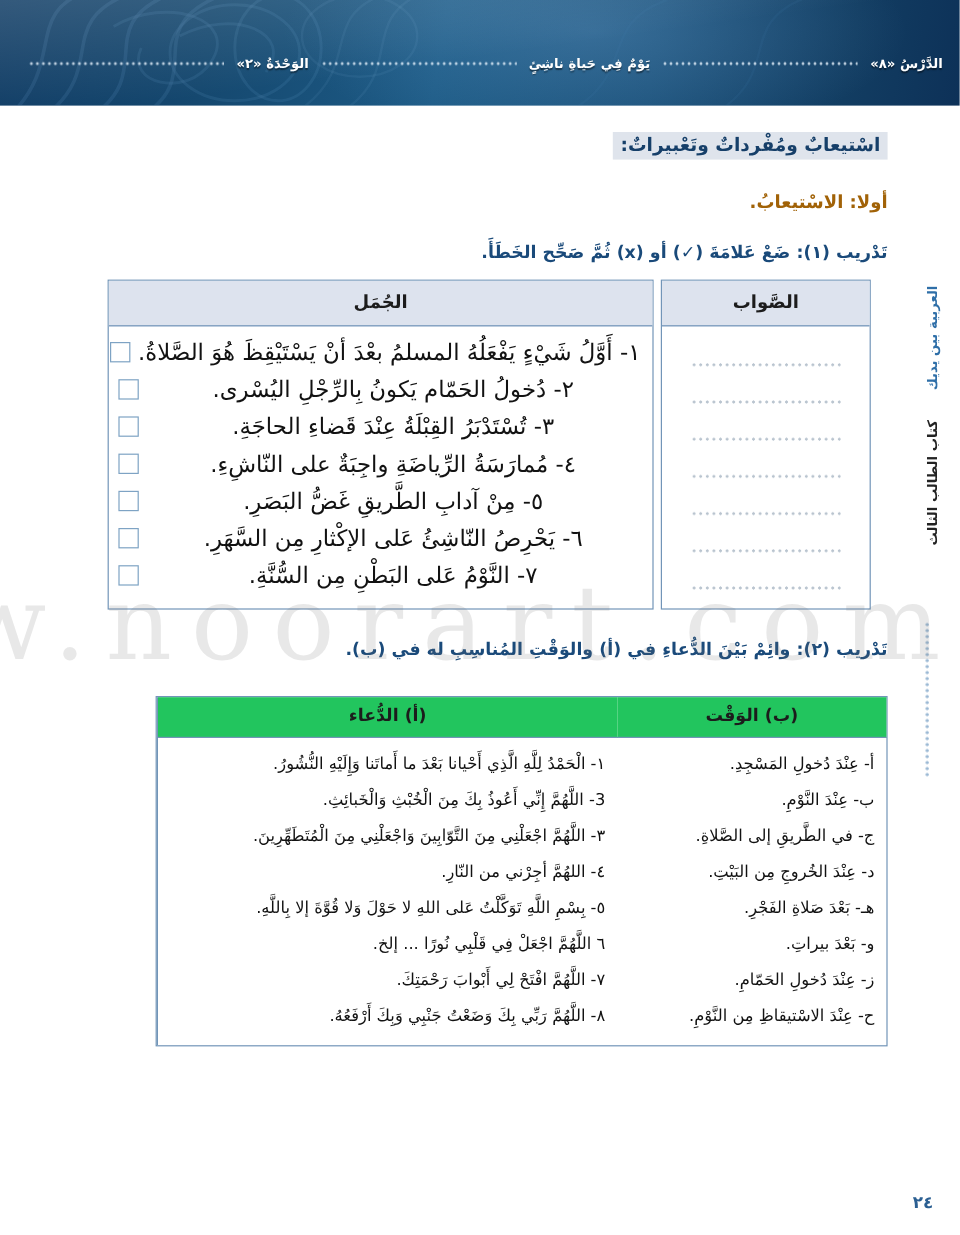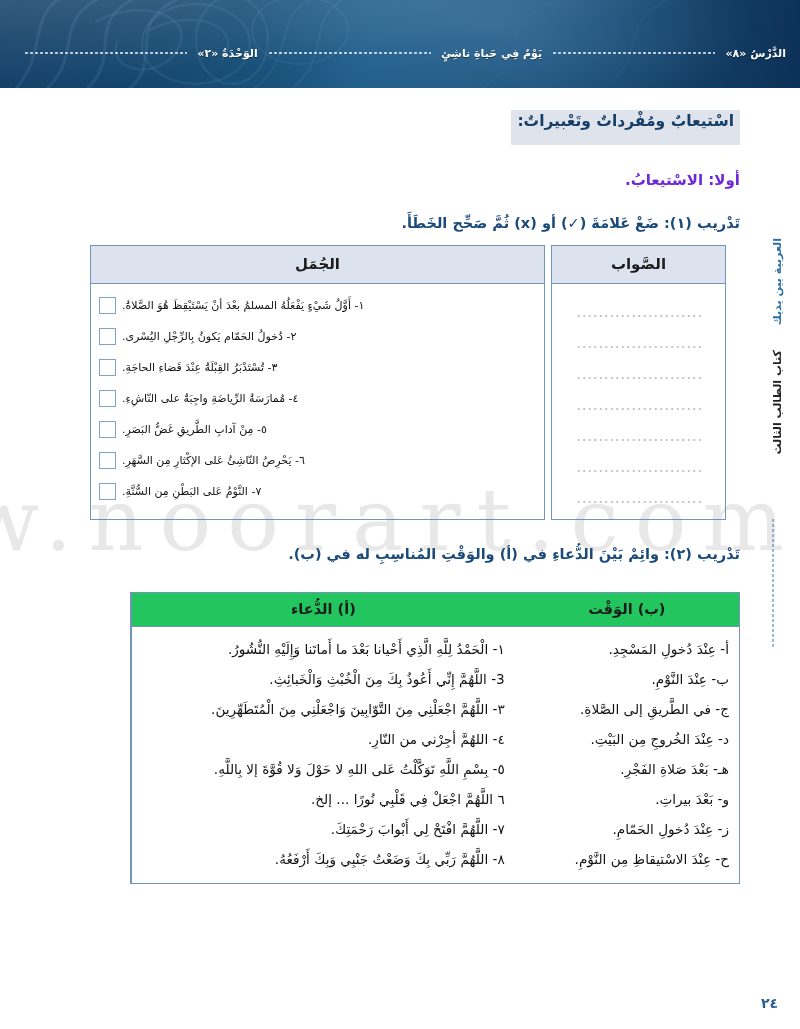--- a/index.html
+++ b/index.html
@@ -125,30 +125,30 @@
     letter-spacing: 1px;
   }
 
   
   .section-title {
     display: inline-block;
     background: #dfe4ec;
     color: #163f69;
     font-size: 15.5px;
     font-weight: bold;
-    padding: 2px 6px 15px 6px;
+    padding: 2px 6px 3px 6px;
     margin-top: 22px;
   }
   .title-row { text-align: right; }
 
   .subheading {
     margin-top: 26px;
     font-size: 15px;
     font-weight: bold;
-    color: #6d28d9;
+    color: #a16207;
   }
 
   .exercise-instruction {
     margin-top: 26px;
     font-size: 14.5px;
     font-weight: bold;
     color: #1a4a7a;
     text-align: right;
     direction: rtl;
   }
@@ -184,22 +184,22 @@
   .sent-row {
     display: flex;
     flex-direction: row;
     align-items: center;
     height: 31px;
     padding: 0 10px 0 8px;
     direction: rtl;
   }
   .sent-text {
     flex: 1 1 auto;
-    text-align: left;
-    font-size: 11px;
+    text-align: center;
+    font-size: 19px;
     color: #121212;
     white-space: nowrap;
     padding-left: 6px;
   }
   .checkbox {
     flex: 0 0 auto;
     width: 17px;
     height: 17px;
     border: 1px solid #7ea3c4;
     background: #ffffff;

